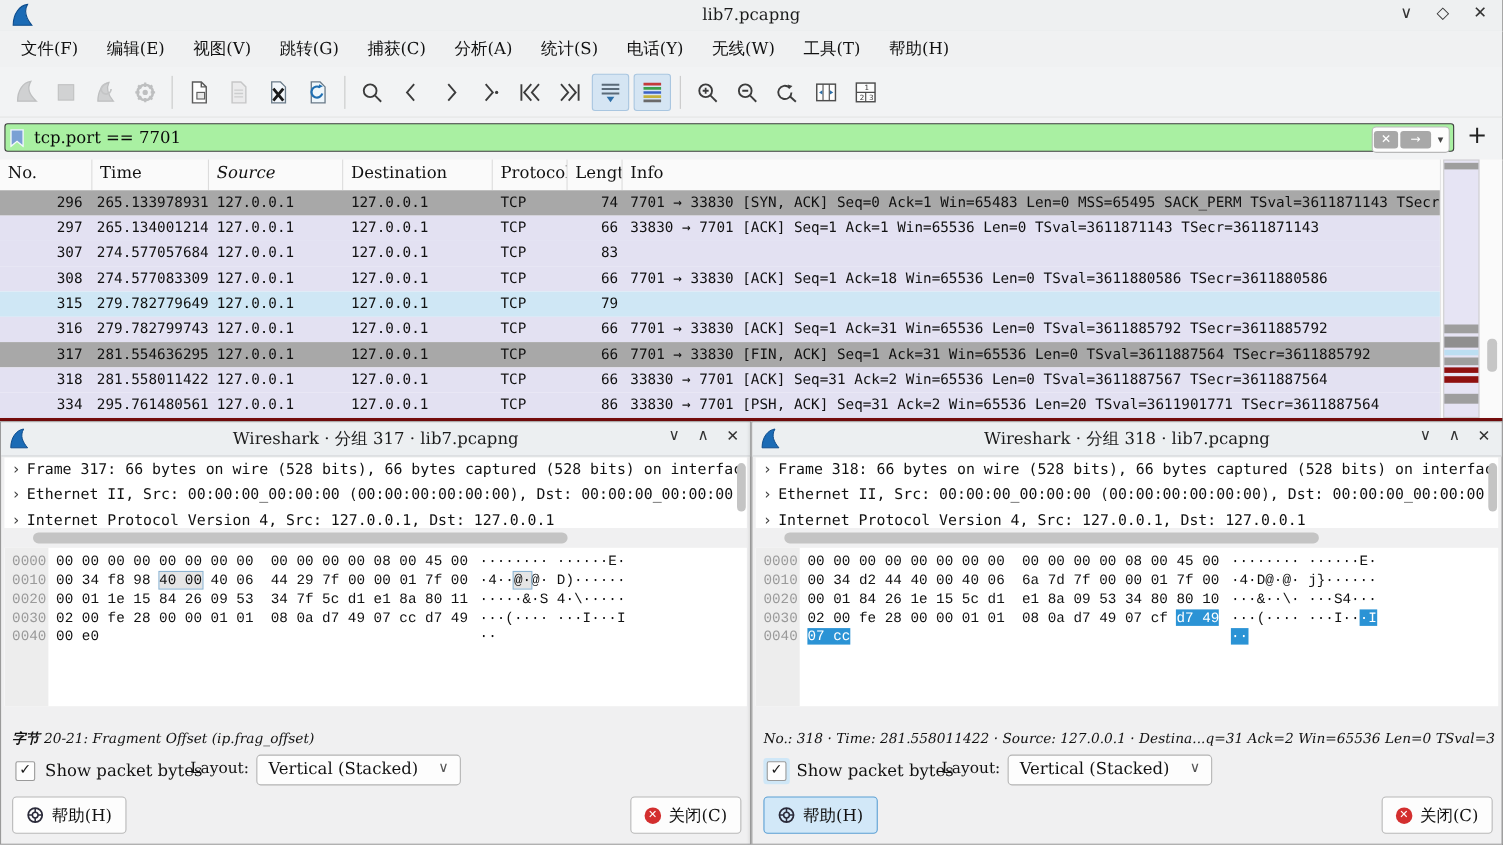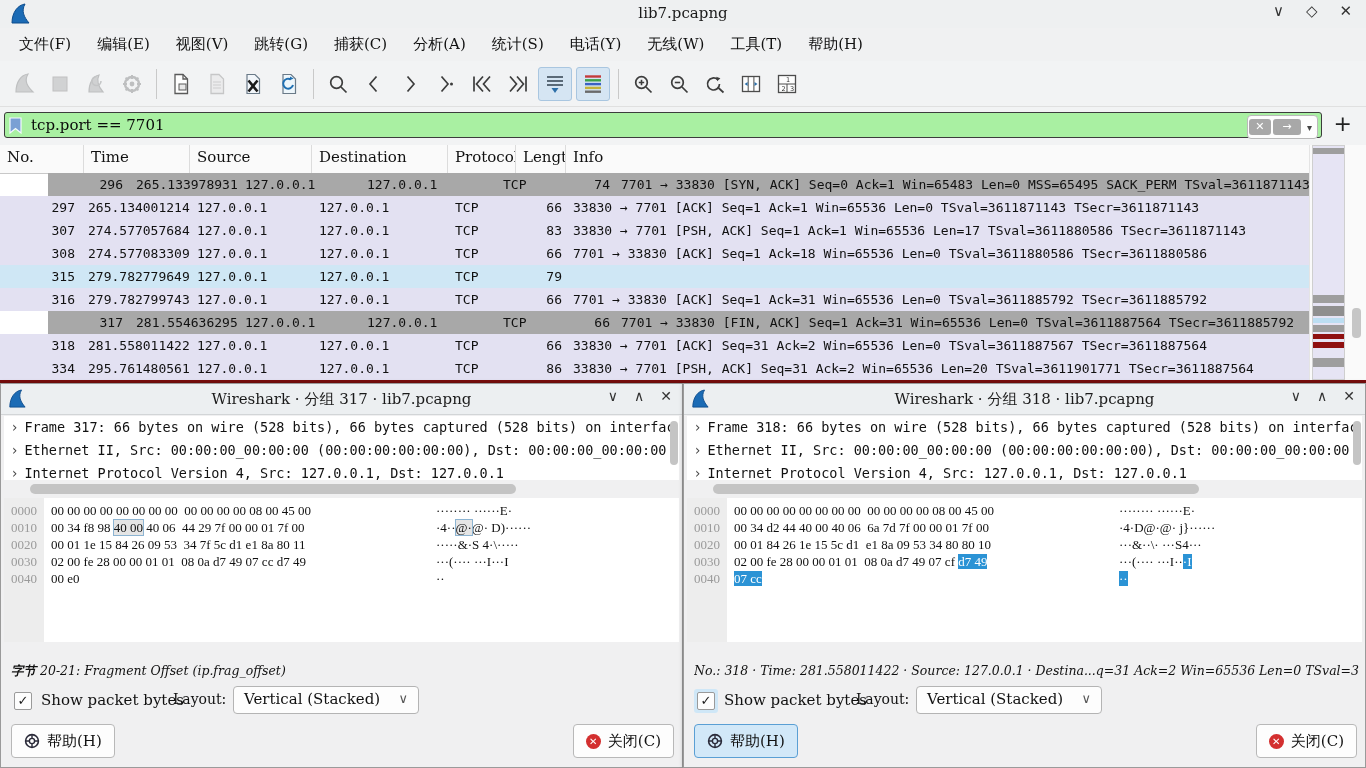--- a/index.html
+++ b/index.html
@@ -47,23 +47,23 @@
          font-family:"DejaVu Sans Mono", monospace;font-size:13px;}
   .prow{display:flex;height:23px;line-height:23px;white-space:nowrap;}
   .pcell{box-sizing:border-box;overflow:hidden;white-space:pre;}
   .c0{width:84px;text-align:right;padding-right:9px;}
   .c1{width:106px;padding-left:4px;}
   .c2{width:122px;padding-left:7px;}
   .c3{width:136px;padding-left:7px;}
   .c4{width:68px;padding-left:7px;}
   .c5{width:50px;text-align:right;padding-right:4px;}
   .c6{flex:1;padding-left:7px;}
-  .h0{width:84px;} .h1{width:106px;} .h2{width:122px;} .h3{width:136px;} .h4{width:68px;} .h5{width:50px;} .h6{flex:1;border-right:none;}
+  .h0{width:84px;} .h1{width:106px;} .h2{width:122px;font-style:italic;} .h3{width:136px;} .h4{width:68px;} .h5{width:50px;} .h6{flex:1;border-right:none;}
   .row-tcp{background:#e3e1f2;}
-  .row-gray{background:#a8a8a8;margin-left:48px;}
+  .row-gray{background:#a8a8a8;}
   .row-blue{background:#cfe7f5;}
   
   .mgutter{position:absolute;right:0;top:0;width:56px;height:235px;background:#fafafa;border-left:1px solid #e4e4e4;}
   .minimap{position:absolute;left:2px;top:0;width:33px;height:235px;background:#e6e4f4;border:1px solid #cfcfcf;box-sizing:border-box;}
   .mband{position:absolute;left:0;width:100%;}
   .vthumb{position:absolute;right:5px;top:163px;width:9px;height:30px;background:#c6c6c6;border-radius:4px;}
   .redline{position:absolute;left:0;top:380px;width:1366px;height:3px;background:#7a0d0d;}
   
   .dlg{position:absolute;top:383px;width:683px;height:385px;background:#f0f0f1;box-sizing:border-box;
        border:1px solid #9a9a9a;box-shadow:0 0 4px rgba(0,0,0,.25);}
@@ -72,21 +72,21 @@
   .dtitle .dtext{position:absolute;left:0;right:0;top:6px;text-align:center;font-size:15px;color:#1a1a1a;}
   .dctl{position:absolute;right:10px;top:4px;display:flex;gap:16px;font-size:14px;color:#333;}
   .dtree{position:absolute;left:3px;right:3px;top:32px;height:64px;background:#fff;overflow:hidden;
          font-family:"DejaVu Sans Mono", monospace;font-size:13.5px;}
   .trow{height:23px;line-height:23px;white-space:pre;overflow:hidden;}
   .expander{color:#444;padding:0 7px 0 8px;font-family:"DejaVu Sans", sans-serif;}
   .tvthumb{position:absolute;right:4px;top:5px;width:8px;height:44px;background:#c4c4c4;border-radius:4px;}
   .hscroll{position:absolute;left:3px;right:3px;top:99px;height:13px;}
   .hthumb{position:absolute;left:26px;top:1px;width:72%;height:10px;background:#c4c4c4;border-radius:5px;}
   .dhex{position:absolute;left:3px;right:3px;top:114px;height:144px;background:#fff;overflow:hidden;
-        font-family:Liberation Serif, serif;font-size:13px;}
+        font-family:Liberation Mono, monospace;font-size:13px;}
   .offstrip{position:absolute;left:0;top:0;bottom:0;width:40px;background:#ededed;}
   .hexrows{position:absolute;left:0;top:4px;right:0;}
   .hexrow{position:relative;height:17px;line-height:17px;white-space:pre;}
   .off{position:absolute;left:7px;color:#9a9a9a;}
   .hx{position:absolute;left:47px;}
   .asc{position:absolute;left:432px;}
   .hl-field{background:#e5e5e5;outline:1px solid #8cb4d2;}
   .hl-sel{background:#2b93d5;color:#fff;}
   .dstatus{position:absolute;left:10px;right:6px;top:279px;height:18px;font-size:12.5px;font-style:italic;
            white-space:nowrap;overflow:hidden;color:#111;}
@@ -329,21 +329,20 @@
           <span class="pcell c5">66</span>
           <span class="pcell c6">33830 → 7701 [ACK] Seq=1 Ack=1 Win=65536 Len=0 TSval=3611871143 TSecr=3611871143</span>
         </div>
         <div class="prow row-tcp">
           <span class="pcell c0">307</span>
           <span class="pcell c1">274.577057684</span>
           <span class="pcell c2">127.0.0.1</span>
           <span class="pcell c3">127.0.0.1</span>
           <span class="pcell c4">TCP</span>
           <span class="pcell c5">83</span>
-          <span class="pcell c6">33830 → 7701 [PSH, ACK] Seq=1 Ack=1 Win=65536 Len=17 TSval=3611880586 TSecr=3611871143</span>
         </div>
         <div class="prow row-tcp">
           <span class="pcell c0">308</span>
           <span class="pcell c1">274.577083309</span>
           <span class="pcell c2">127.0.0.1</span>
           <span class="pcell c3">127.0.0.1</span>
           <span class="pcell c4">TCP</span>
           <span class="pcell c5">66</span>
           <span class="pcell c6">7701 → 33830 [ACK] Seq=1 Ack=18 Win=65536 Len=0 TSval=3611880586 TSecr=3611880586</span>
         </div>

